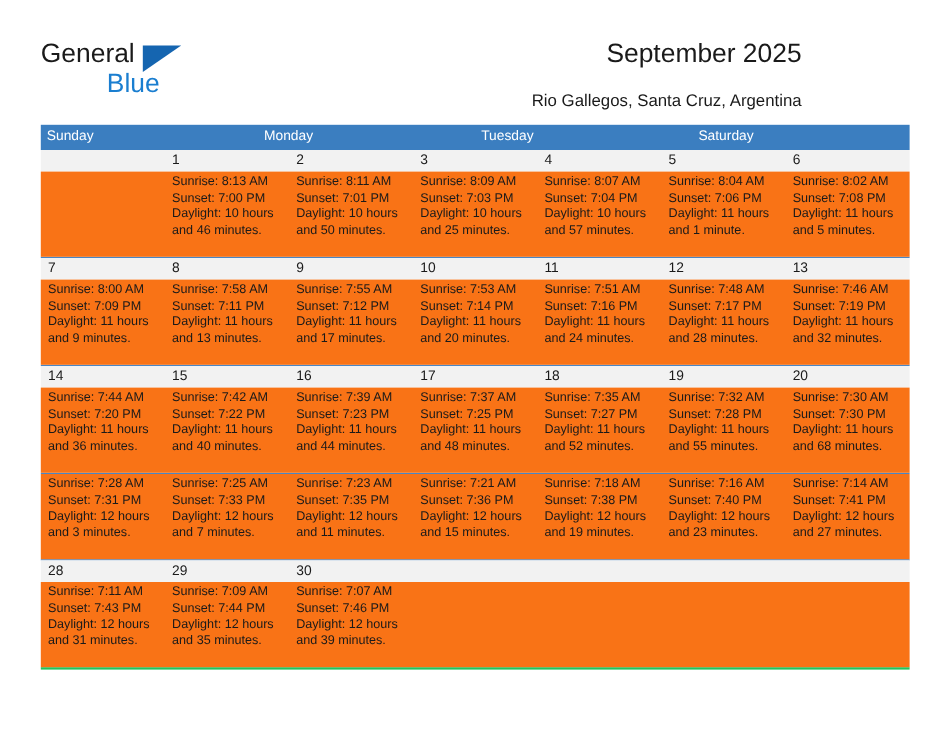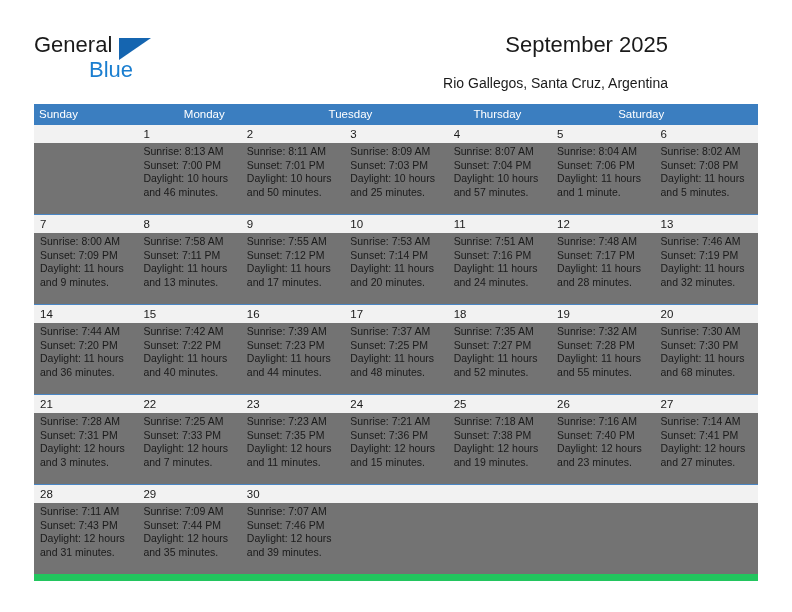--- a/index.html
+++ b/index.html
@@ -99,39 +99,39 @@
     font-size: 11.5px;
     line-height: 21px;
     padding-left: 5px;
     box-sizing: border-box;
     white-space: nowrap;
   }
   .week {
     width: 100%;
     border-bottom: 1px solid #4a86c4;
   }
-  .week:last-child { border-bottom: 7px solid #22c55e; }
+  .week:last-child { border-bottom: 2px solid #22c55e; }
   .daynums {
     display: flex;
     width: 100%;
     background: #f2f2f2;
     height: 18px;
   }
   .daynums div {
     flex: 1 1 0;
     font-size: 11.5px;
     line-height: 18px;
     padding-left: 6px;
     box-sizing: border-box;
     color: #1a1a1a;
   }
   .dayinfos {
     display: flex;
     width: 100%;
-    background: #737373;
+    background: #f97316;
     height: 71px;
   }
   .dayinfos .cell {
     flex: 1 1 0;
     box-sizing: border-box;
     padding: 2px 4px 0 6px;
     font-size: 10.5px;
     line-height: 13.6px;
     color: #1a1a1a;
   }
@@ -153,21 +153,20 @@
 
     <div class="title">September 2025</div>
     <div class="subtitle">Rio Gallegos, Santa Cruz, Argentina</div>
   </div>
 
   <div class="calendar">
     <div class="weekhead" id="weekhead">
         <div>Sunday</div>
         <div>Monday</div>
         <div>Tuesday</div>
-        <div>Thursday</div>
         <div>Saturday</div>
       </div>
     <div id="weeks">
         <div class="week">
           <div class="daynums">
             <div></div>
             <div>1</div>
             <div>2</div>
             <div>3</div>
             <div>4</div>
@@ -323,29 +322,20 @@
             </div>
             <div class="cell">
               <div class="line">Sunrise: 7:30 AM</div>
               <div class="line">Sunset: 7:30 PM</div>
               <div class="line">Daylight: 11 hours</div>
               <div class="line">and 68 minutes.</div>
             </div>
           </div>
         </div>
         <div class="week">
-          <div class="daynums">
-            <div>21</div>
-            <div>22</div>
-            <div>23</div>
-            <div>24</div>
-            <div>25</div>
-            <div>26</div>
-            <div>27</div>
-          </div>
           <div class="dayinfos">
             <div class="cell">
               <div class="line">Sunrise: 7:28 AM</div>
               <div class="line">Sunset: 7:31 PM</div>
               <div class="line">Daylight: 12 hours</div>
               <div class="line">and 3 minutes.</div>
             </div>
             <div class="cell">
               <div class="line">Sunrise: 7:25 AM</div>
               <div class="line">Sunset: 7:33 PM</div>

